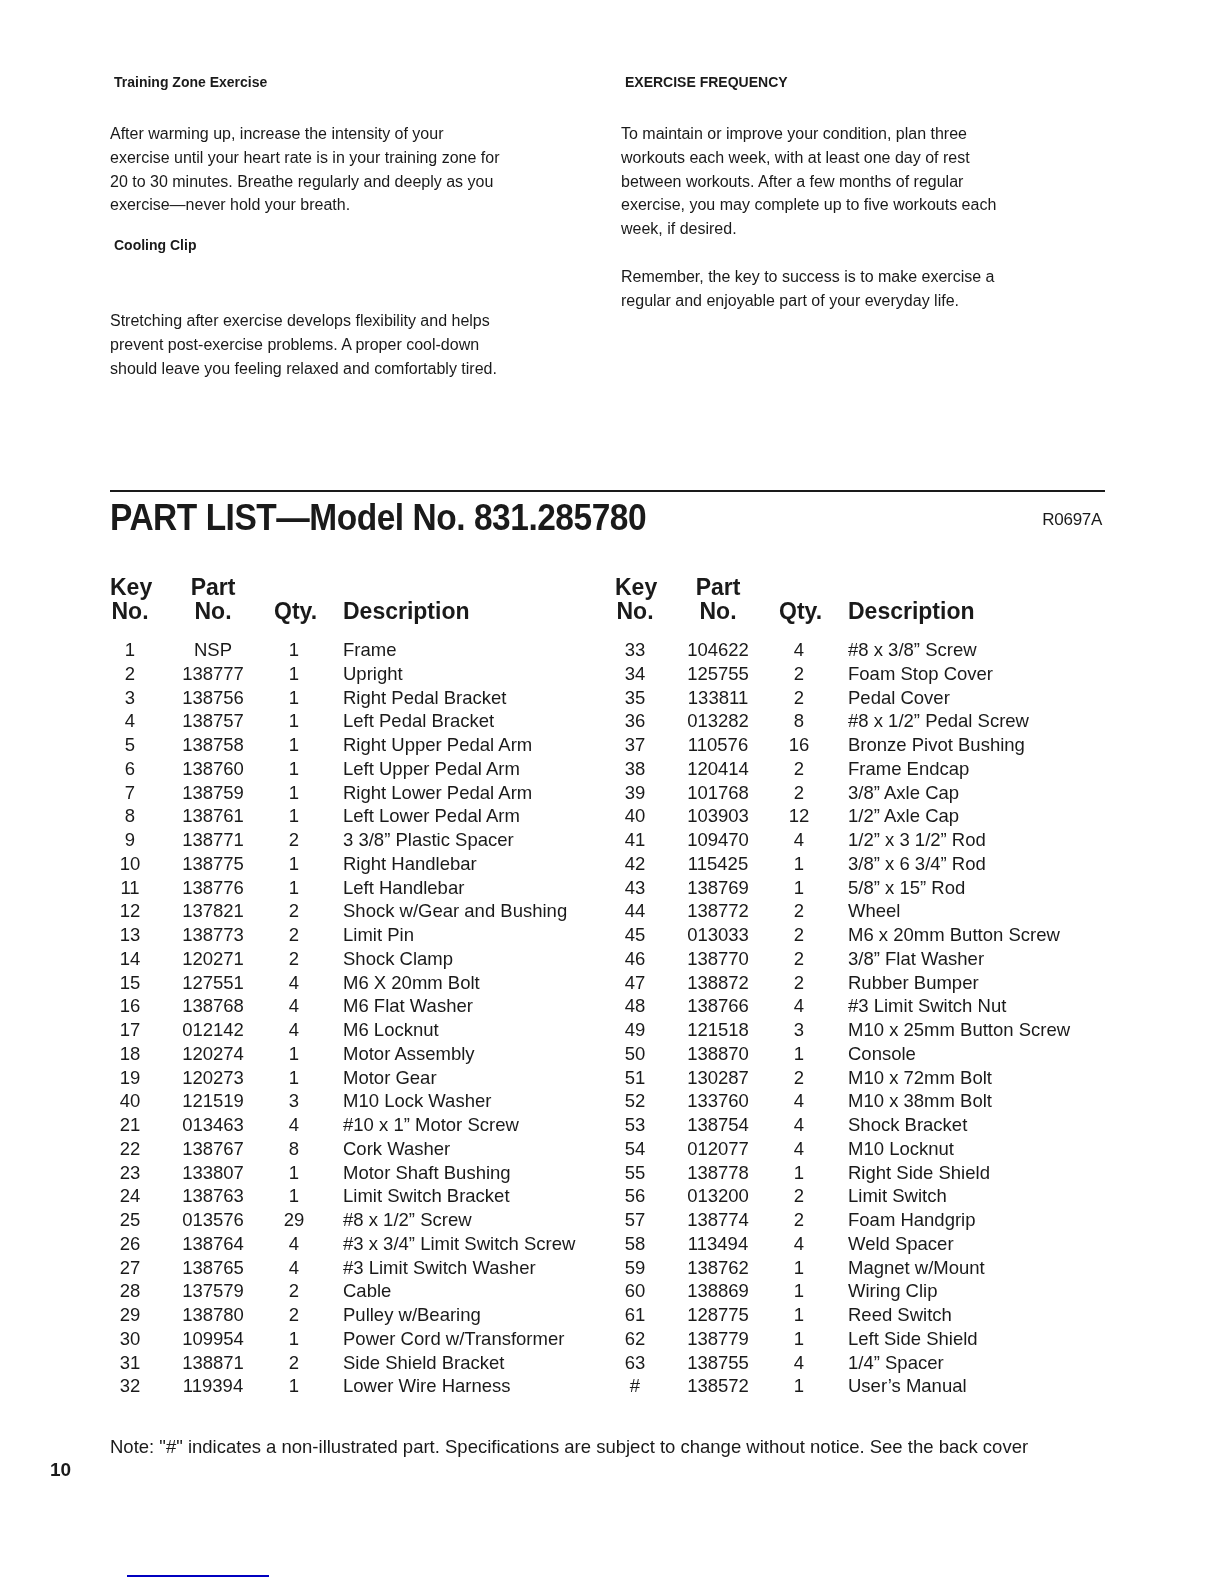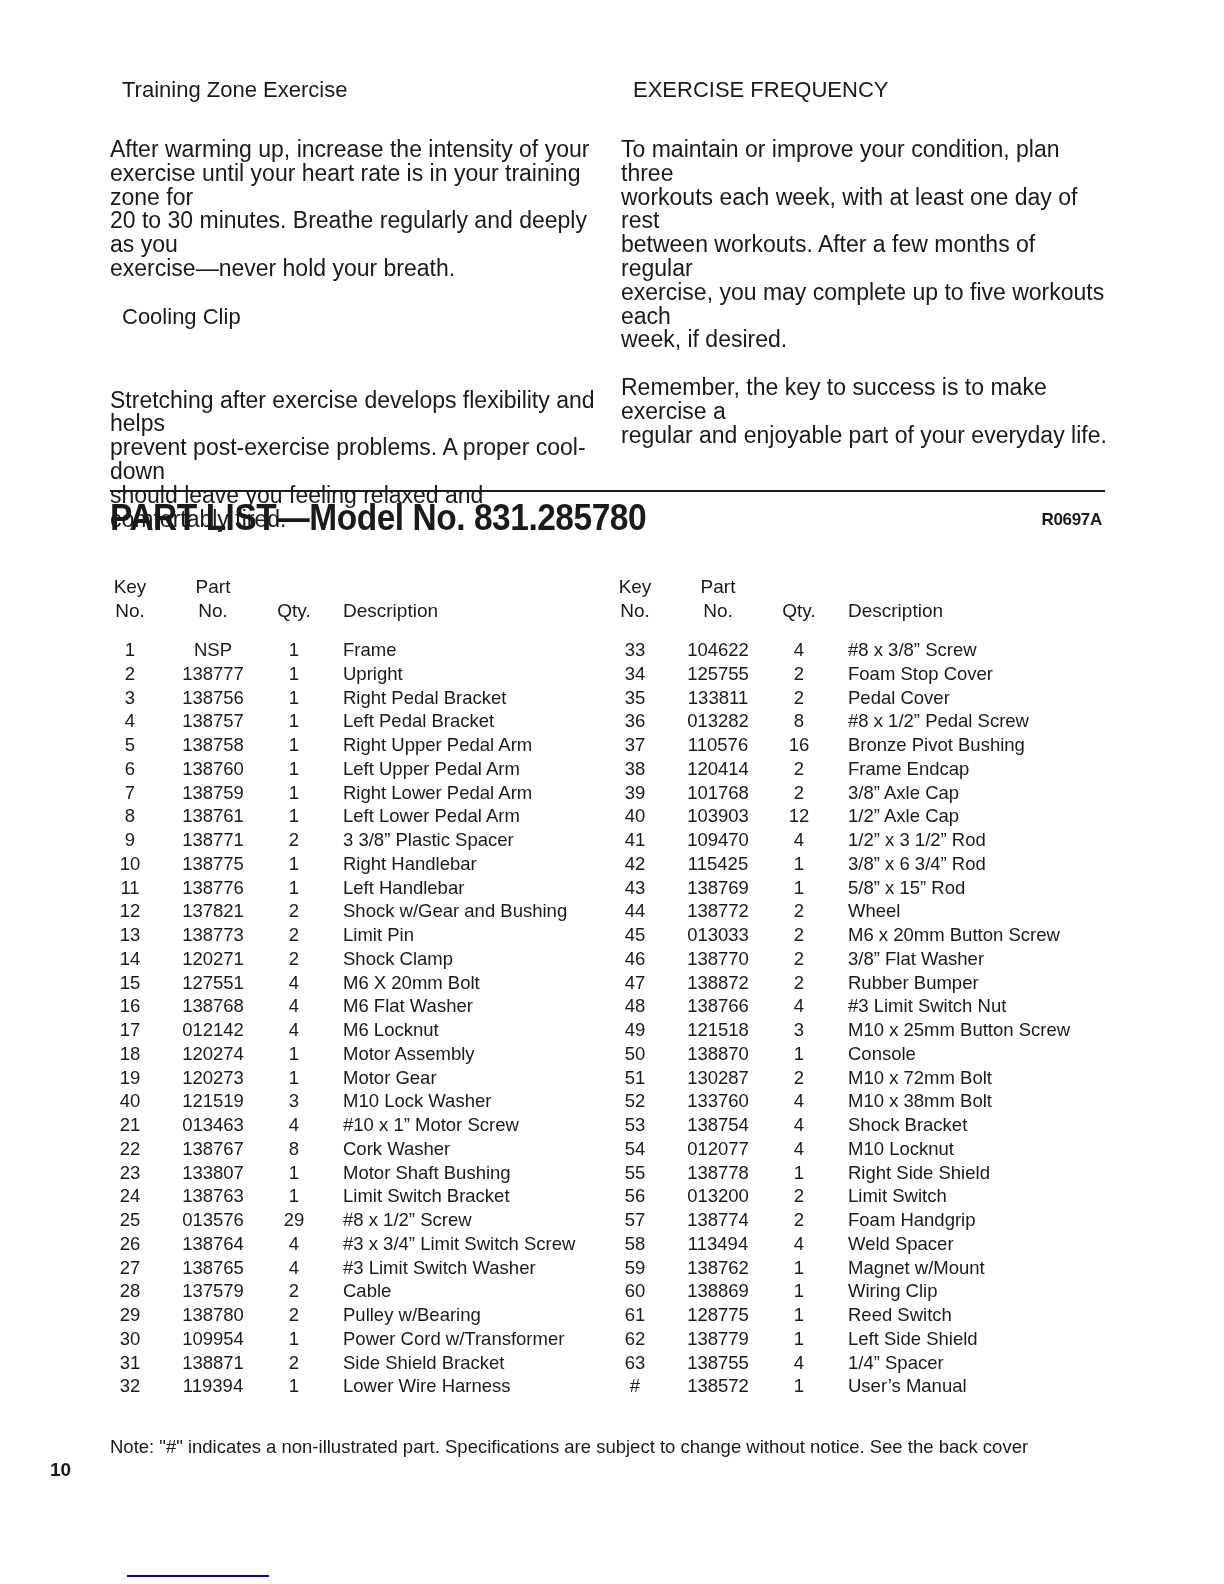--- a/index.html
+++ b/index.html
@@ -3,37 +3,37 @@
   <meta charset="utf-8">
   <style>
     html, body { margin: 0; padding: 0; background: #ffffff; }
     body {
       width: 1224px; height: 1584px; position: relative; overflow: hidden;
       font-family: "Liberation Sans", sans-serif; color: #1a1a1a;
     }
     .col { position: absolute; width: 490px; }
     .col-left { left: 110px; top: 66px; }
     .col-right { left: 621px; top: 66px; }
-    .h-sec { font-weight: normal; font-size: 22px; line-height: 24px; margin: 12px; }
-    .para { font-size: 23px; line-height: 23.8px; margin: 0; }
+    .h-sec { font-weight: bold; font-size: 14px; line-height: 24px; margin: 4px; }
+    .para { font-size: 16px; line-height: 23.8px; margin: 0; }
     .gap-24 { height: 24px; }
     .gap-12 { height: 12px; }
 
     .rule { position: absolute; left: 110px; top: 490px; width: 995px; height: 2px; background: #1a1a1a; }
     .part-title {
       position: absolute; left: 110px; top: 496px;
       font-size: 36px; font-weight: bold; letter-spacing: -0.5px; line-height: 44px; margin: 0;
       transform: scaleX(0.93); transform-origin: left top;
     }
-    .rev-code { position: absolute; right: 122px; top: 510px; font-size: 17px; letter-spacing: -0.3px; font-weight: bold; }
+    .rev-code { position: absolute; right: 122px; top: 510px; font-size: 17px; letter-spacing: -0.3px; }
 
     .tbl { position: absolute; top: 575px; width: 500px; }
     .tbl-left { left: 110px; }
     .tbl-right { left: 615px; }
-    .thead { position: relative; height: 60px; font-weight: normal; font-size: 19px; }
+    .thead { position: relative; height: 60px; font-weight: bold; font-size: 23px; }
     .thead span { position: absolute; line-height: 24px; }
     .row { position: relative; height: 23.75px; font-size: 18.5px; line-height: 23.75px; }
     .row span { position: absolute; white-space: nowrap; }
     .c-key { width: 40px; text-align: center; left: 0; }
     .c-part { width: 70px; text-align: center; left: 68px; }
     .c-qty { width: 30px; text-align: center; left: 169px; }
     .c-desc { left: 233px; }
     .rows { position: absolute; top: 63px; left: 0; width: 500px; }
 
     .note { position: absolute; left: 110px; top: 1435px; font-size: 18.5px; line-height: 24px; width: 1010px; }

